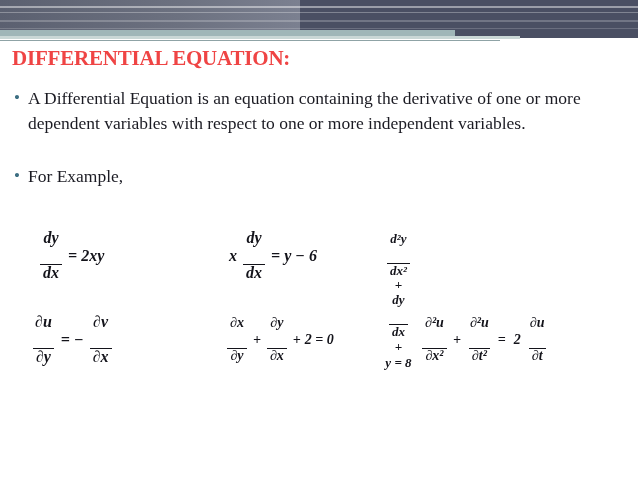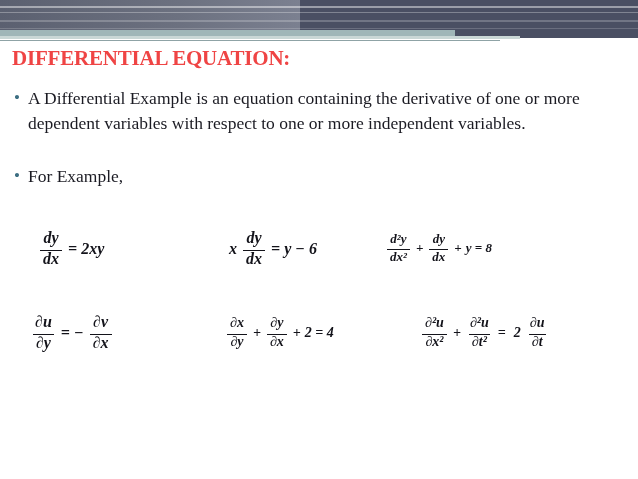--- a/index.html
+++ b/index.html
@@ -153,28 +153,28 @@
   }
   .frac .num {
     line-height: 1.05;
     padding: 0 3px;
     text-align: right;
   }
   .frac .den {
     line-height: 1.05;
     padding: 0 3px;
     border-top: 1.2px solid #13131a;
-    margin-top: 3px;
+    margin-top: 17px;
   }
   .op {
     margin: 0 4px;
   }
   .sz16 { font-size: 16px; }
   .sz14 { font-size: 14px; }
-  .sz13 { font-size: 13px; }
+  .sz13 { font-size: 13px; flex-direction: column; }
 </style>
 </head>
 <body>
 
 <div class="slide">
 
   <div class="banner">
     <div class="banner-bg"></div>
     <div class="banner-left"></div>
     <div class="banner-stripe s2"></div>
@@ -184,21 +184,21 @@
     <div class="banner-teal"></div>
     <div class="banner-teal2"></div>
     <div class="banner-line"></div>
   </div>
 
   <div class="title">DIFFERENTIAL EQUATION:</div>
 
   <div class="bullet-block">
     <div class="bullet">
       <span class="bullet-dot">•</span>
-      <span class="bullet-text">A Differential Example is an equation containing the derivative of one or more dependent variables with respect to one or more independent variables.</span>
+      <span class="bullet-text">A Differential Equation is an equation containing the derivative of one or more dependent variables with respect to one or more independent variables.</span>
     </div>
     <div class="bullet-gap"></div>
     <div class="bullet">
       <span class="bullet-dot">•</span>
       <span class="bullet-text">For Example,</span>
     </div>
   </div>
 
   <div class="eq-area">
 
@@ -256,21 +256,21 @@
         <span class="frac">
           <span class="num">∂x</span>
           <span class="den">∂y</span>
         </span>
         <span class="op">+</span>
         <span class="frac">
           <span class="num">∂y</span>
           <span class="den">∂x</span>
         </span>
         <span class="op">+</span>
-        <span>2 = 4</span>
+        <span>2 = 0</span>
       </div>
 
       <div class="eq sz14" style="left:420px; top:4px;">
         <span class="frac">
           <span class="num">∂²u</span>
           <span class="den">∂x²</span>
         </span>
         <span class="op">+</span>
         <span class="frac">
           <span class="num">∂²u</span>

